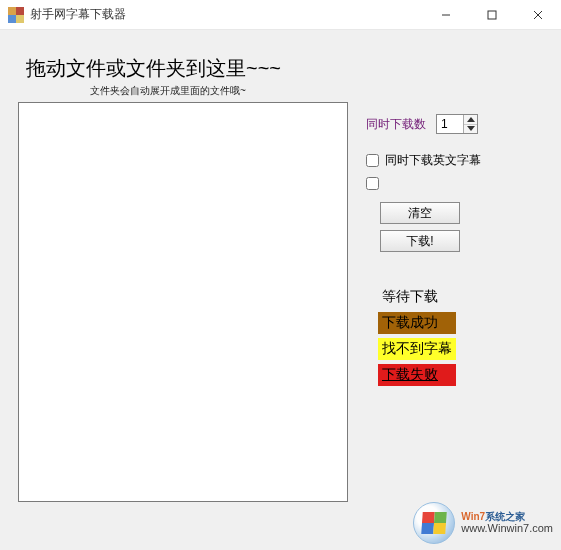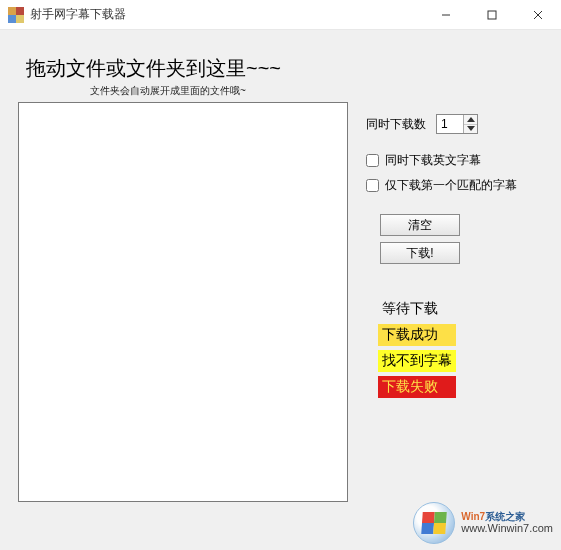--- a/index.html
+++ b/index.html
@@ -74,21 +74,21 @@
     flex: 1;
     font-size: 12px;
     padding-top: 12px;
   }
   .row-concurrent {
     display: flex;
     align-items: center;
     gap: 10px;
     margin-bottom: 18px;
   }
-  .row-concurrent .lbl { color: #000000; }
+  .row-concurrent .lbl { color: #701a75; }
   .spinner {
     display: flex;
     border: 1px solid #888;
     background: #fff;
     height: 20px;
   }
   .spinner input {
     width: 26px;
     border: none;
     font-size: 12px;
@@ -110,44 +110,44 @@
   .check-row {
     display: flex;
     align-items: center;
     gap: 6px;
     margin-bottom: 8px;
   }
   .check-row input[type=checkbox] {
     width: 13px; height: 13px;
     margin: 0;
   }
-  .btn-row { margin: 20px 0 0 14px; }
+  .btn-row { margin: 12px 0 0 14px; }
   .wbtn {
     display: block;
     width: 80px;
     height: 22px;
     margin-bottom: 6px;
     border: 1px solid #8a8a8a;
     background: linear-gradient(#fdfdfd,#e5e5e5);
     font-size: 12px;
     font-family: inherit;
     cursor: pointer;
   }
   .status-block { margin-top: 34px; padding-left: 12px; }
   .status {
     display: inline-block;
     font-size: 14px;
     padding: 2px 4px;
     margin-bottom: 4px;
     min-width: 78px;
   }
   .s-wait { background: transparent; color: #000; font-weight: 500; }
-  .s-ok { background: #fde047; color: #000; }
+  .s-ok { background: #a16207; color: #000; }
   .s-nf { background: #ffff2a; color: #000; }
-  .s-fail { background: #e01b1b; color: #fde047; }
+  .s-fail { background: #e01b1b; color: #000000; text-decoration: underline; }
 
   .watermark {
     position: absolute;
     right: 8px;
     bottom: 6px;
     display: flex;
     align-items: center;
     gap: 6px;
     opacity: 0.9;
   }
@@ -231,21 +231,20 @@
           </div>
         </div>
       </div>
 
       <label class="check-row">
         <input type="checkbox" style="">
         <span>同时下载英文字幕</span>
       </label>
       <label class="check-row">
         <input type="checkbox" style="">
-        <span>仅下载第一个匹配的字幕</span>
       </label>
 
       <div class="btn-row">
         <button class="wbtn">清空</button>
         <button class="wbtn">下载!</button>
       </div>
 
       <div class="status-block">
         <div><span class="status s-wait">等待下载</span></div>
         <div><span class="status s-ok">下载成功</span></div>

